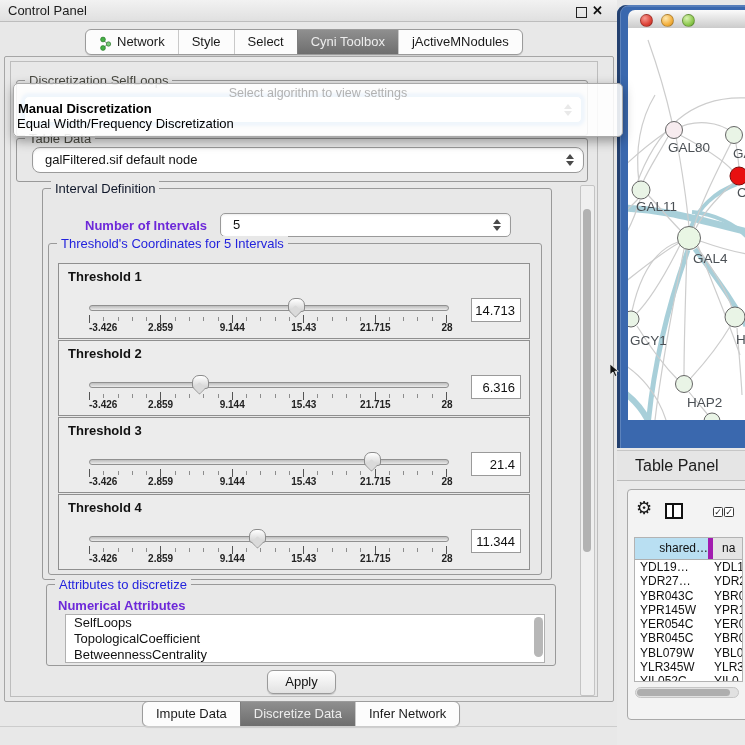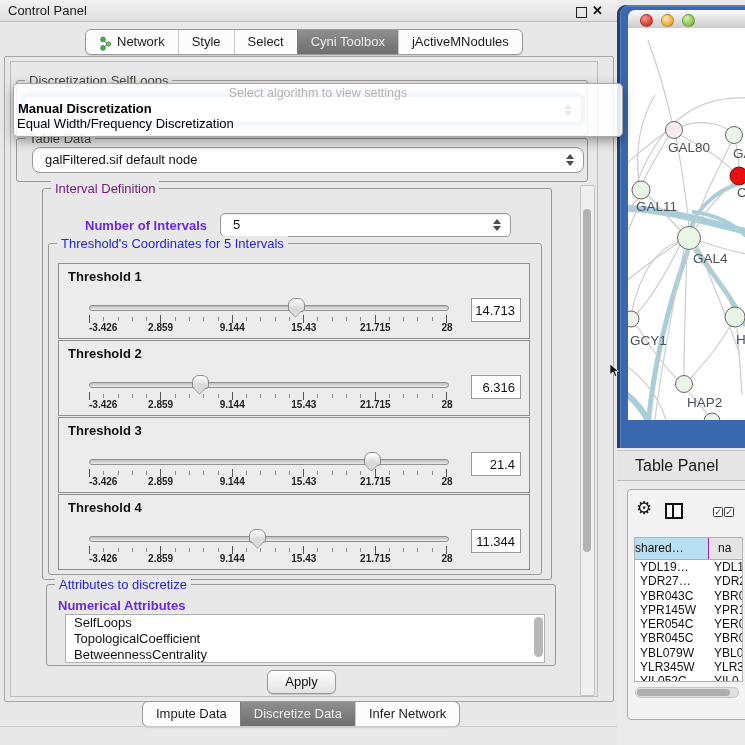--- a/index.html
+++ b/index.html
@@ -24,21 +24,21 @@
   .seg .tab.sel{background:linear-gradient(#8f8f8f,#6e6e6e);color:#ededed;border-left-color:#7d7d7d;}
   .net-ico{width:13px;height:15px;display:inline-block;}
 
   
   .outer-panel{position:absolute;left:4px;top:56px;width:608px;height:644px;border:1px solid #a6a6a6;border-radius:2px;}
   .viewport{position:absolute;left:10px;top:61px;width:586px;height:634px;border:1px solid #bdbdbd;}
 
   
   .group{position:absolute;border:1px solid #999;border-radius:3px;}
   .group-label{position:absolute;top:-8px;left:8px;background:#e8e8e8;padding:0 4px;font-size:13px;white-space:nowrap;}
-  .lbl-green{color:#701a75;text-align:right;}
+  .lbl-green{color:#0f172a;text-align:right;}
   .lbl-blue{color:#2323dd;}
   .lbl-dark{color:#4a4a42;}
 
   
   .combo{position:absolute;background:#fff;border:1px solid #9a9a9a;border-radius:5px;
     font-size:13px;line-height:24px;padding-left:12px;box-sizing:border-box;color:#111;
     box-shadow:inset 0 1px 2px rgba(0,0,0,.08);}
   .spin{position:absolute;right:9px;top:50%;transform:translateY(-50%);width:8px;height:12px;}
   .spin i{position:absolute;left:0;width:0;height:0;border-left:4px solid transparent;border-right:4px solid transparent;}
   .spin i.up{top:0;border-bottom:5px solid #4a4a4a;}
@@ -110,21 +110,21 @@
   .tp-body{position:absolute;left:617px;top:481px;width:128px;height:264px;background:#eaeaea;}
   .tp-panel{position:absolute;left:10px;top:8px;width:150px;height:229px;background:#f3f3f3;
     border:1px solid #a9a9a9;border-radius:4px;}
   .gear{position:absolute;left:8px;top:9px;font-size:18px;color:#1a1a1a;line-height:18px;}
   .split-ico{position:absolute;left:37px;top:13px;width:14px;height:12px;border:2px solid #111;background:#fff;}
   .split-ico::after{content:"";position:absolute;left:5px;top:0;width:2px;height:12px;background:#111;}
   .cbx{position:absolute;top:17px;width:8px;height:8px;border:1.5px solid #3a3a3a;border-radius:1.5px;
     font-size:9px;line-height:8px;text-align:center;color:#222;background:#fff;}
   .tp-table{position:absolute;left:6px;top:47px;width:107px;height:143px;border:1px solid #b3b3b3;background:#fff;overflow:hidden;}
   .tp-hrow{display:flex;height:21px;border-bottom:1px solid #aeaeae;font-size:12px;}
-  .tp-hc1{width:73px;background:#b9dff2;border-right:1px solid #a21caf;text-align:left;line-height:21px;overflow:hidden;white-space:nowrap;}
+  .tp-hc1{width:73px;background:#b9dff2;border-right:5px solid #a21caf;text-align:right;line-height:21px;overflow:hidden;white-space:nowrap;}
   .tp-hc2{flex:1;background:#e4e4e4;line-height:21px;padding-left:9px;overflow:hidden;white-space:nowrap;}
   .tp-row{display:flex;height:14.3px;font-size:12px;line-height:14.3px;background:#fff;}
   .tp-c1{width:73px;padding-left:5px;box-sizing:border-box;white-space:nowrap;overflow:hidden;}
   .tp-c2{flex:1;padding-left:6px;white-space:nowrap;overflow:hidden;}
   .tp-hscroll{position:absolute;left:7px;top:197px;width:104px;height:11px;background:#e1e1e1;
     border:1px solid #c5c5c5;border-radius:6px;box-sizing:border-box;}
   .tp-hscroll .thumb{position:absolute;left:1px;top:1px;width:93px;height:7px;background:#aeaeae;border-radius:4px;}
 
   .cursor{position:absolute;left:610px;top:363px;z-index:90;}
 </style>

